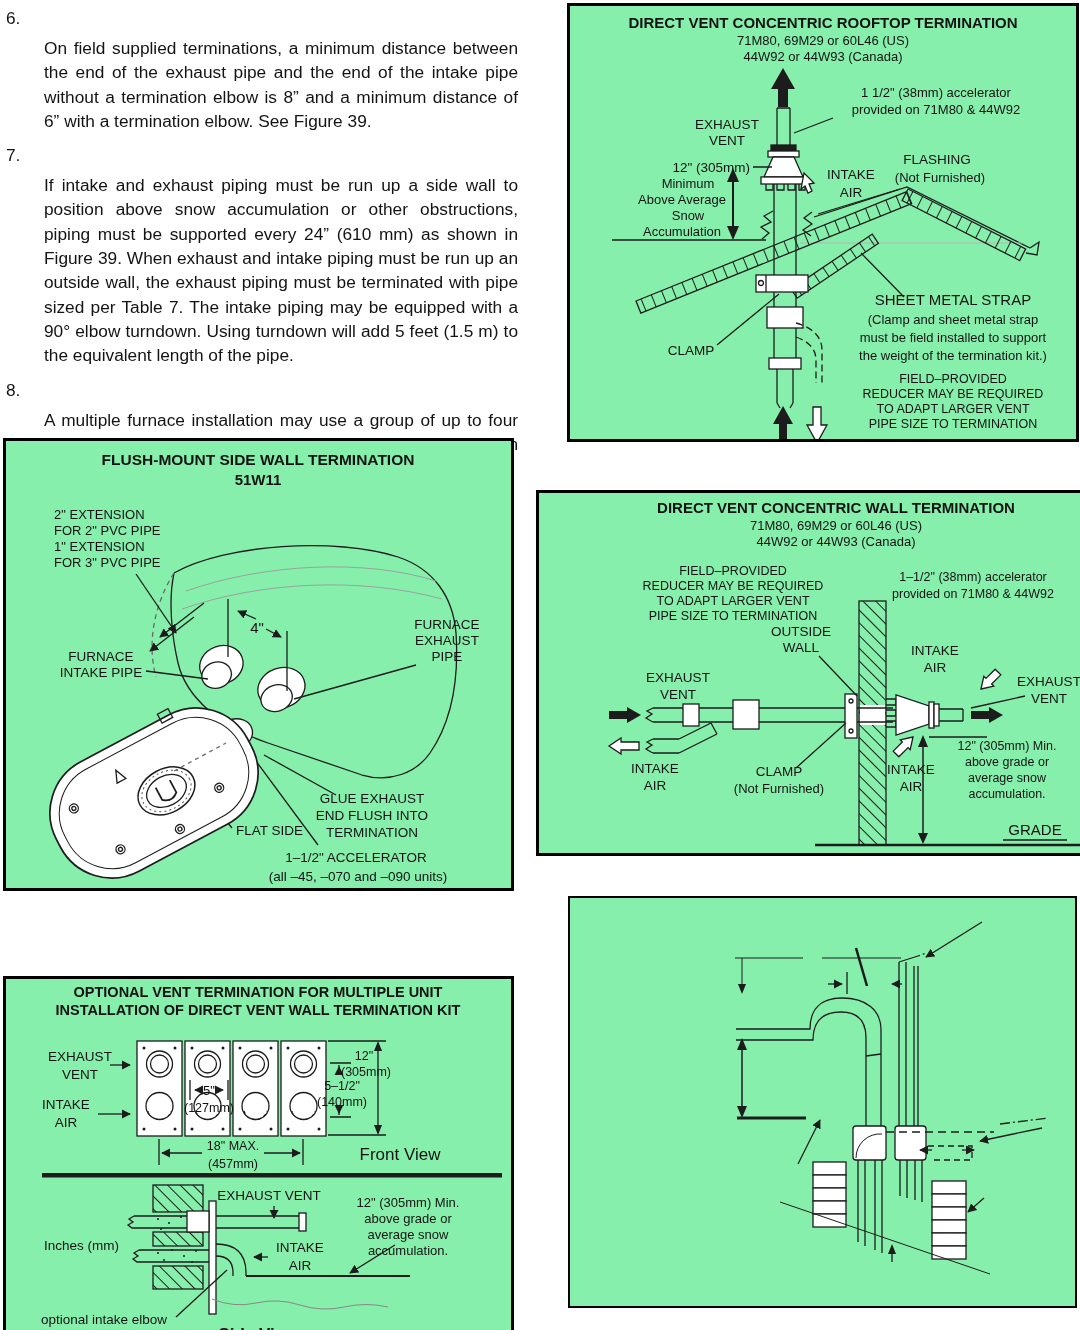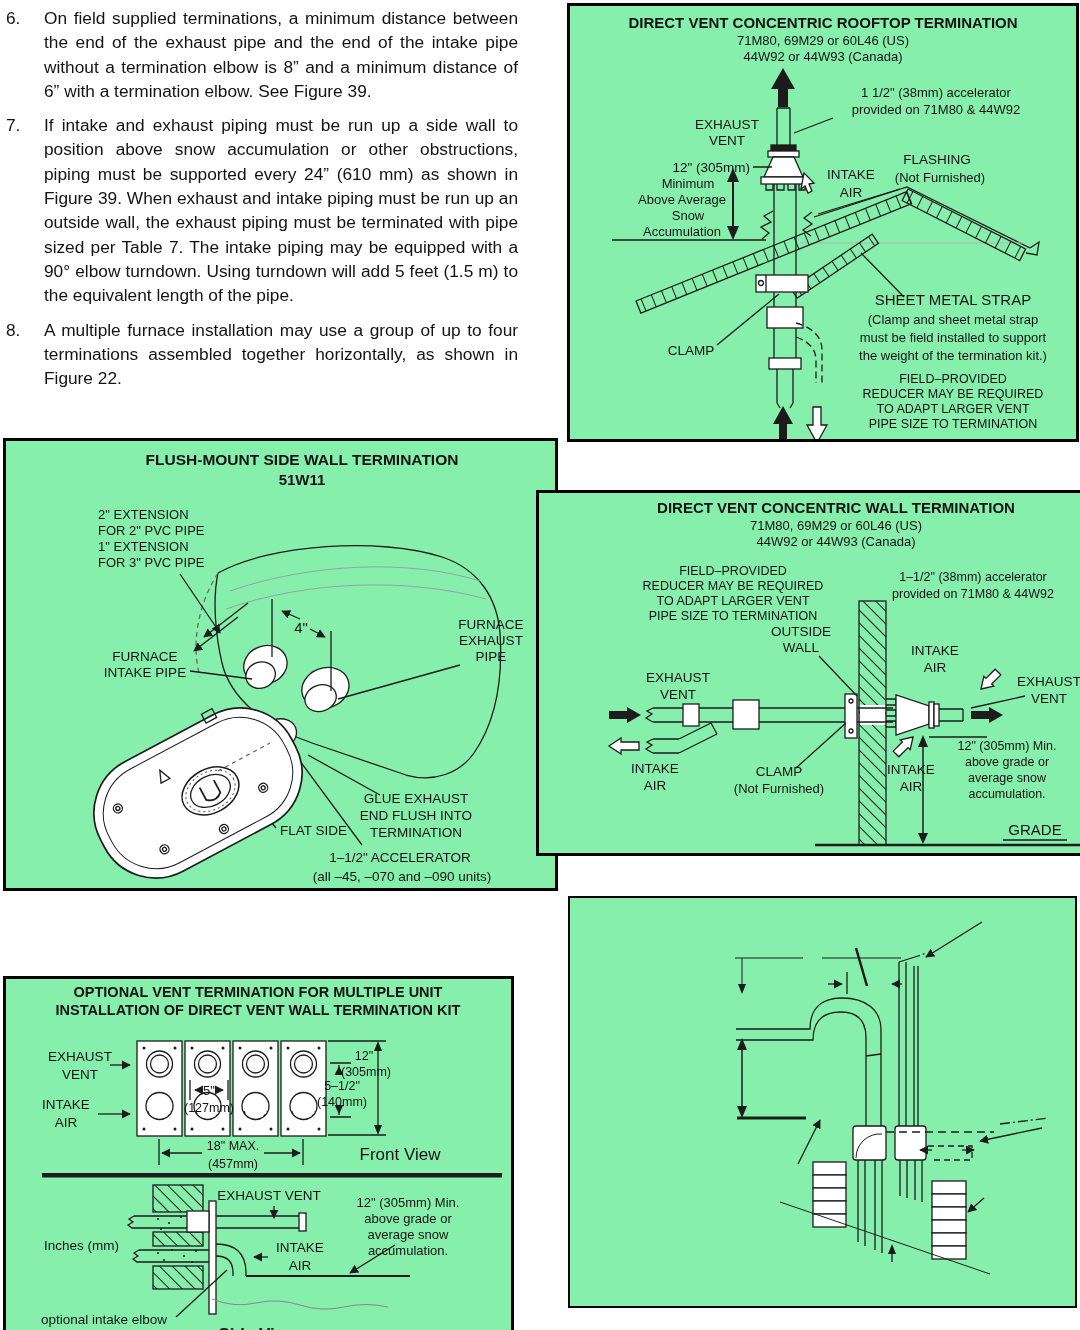--- a/index.html
+++ b/index.html
@@ -1,21 +1,21 @@
 <!DOCTYPE html>
 <html><head>
 <meta charset="utf-8">
 <style>
   html,body{margin:0;padding:0;background:#e8e8e8;}
   .page{position:relative;width:1080px;height:1330px;background:#fff;overflow:hidden;
         font-family:"Liberation Sans",sans-serif;color:#131313;}
   .instructions{position:absolute;left:6px;top:6px;width:512px;}
   .li{display:flex;margin-bottom:10px;}
   .li .num{flex:0 0 38px;font-size:17.3px;line-height:24.3px;}
-  .li .txt{flex:1;font-size:17.3px;line-height:24.3px;text-align:justify;}
+  .li .txt{flex:1;font-size:17.3px;line-height:24.3px;text-align:justify;margin-top:30px;}
   .fig{position:absolute;border:3px solid #000;background:#86efac;}
   .fig svg{display:block;width:100%;height:100%;}
   #fig-misc{border-width:2px;}
   svg text{fill:#131313;font-family:"Liberation Sans",sans-serif;}
   .ttl{font-weight:bold;font-size:15px;text-anchor:middle;}
   .f17{font-size:17px;} .f15{font-size:15px;} .f14{font-size:13.5px;}
   .f13{font-size:13px;} .f12{font-size:12.5px;}
   .mid{text-anchor:middle;} .end{text-anchor:end;} .bold{font-weight:bold;}
   .ln{stroke:#1c1c1c;stroke-width:1.3;fill:none;}
   .fillk{fill:#1c1c1c;stroke:none;}
@@ -112,21 +112,21 @@
       <text class="f13 mid" x="383" y="336">must be field installed to support</text>
       <text class="f13 mid" x="383" y="354">the weight of the termination kit.)</text>
       <text class="f14 mid" x="121" y="349">CLAMP</text>
       <text class="f12 mid" x="383" y="377">FIELD–PROVIDED</text>
       <text class="f12 mid" x="383" y="392">REDUCER MAY BE REQUIRED</text>
       <text class="f12 mid" x="383" y="407">TO ADAPT LARGER VENT</text>
       <text class="f12 mid" x="383" y="422">PIPE SIZE TO TERMINATION</text>
     </svg>
   </div>
 
-  <div class="fig" id="fig-flush" style="left:3px;top:438px;width:505px;height:447px;padding-left:44px;">
+  <div class="fig" id="fig-flush" style="left:3px;top:438px;width:505px;height:447px;">
     <svg viewBox="0 0 505 447">
       <defs>
         <marker id="bm" viewBox="0 0 10 10" refX="9" refY="5" markerWidth="7" markerHeight="7" orient="auto-start-reverse">
             <path d="M0,0 L10,5 L0,10 z" fill="#1c1c1c"></path>
           </marker>
       </defs>
       <text class="ttl" x="252" y="24" style="font-size:15.5px">FLUSH-MOUNT SIDE WALL TERMINATION</text>
       <text class="ttl" x="252" y="44">51W11</text>
 
       <g class="ln">

